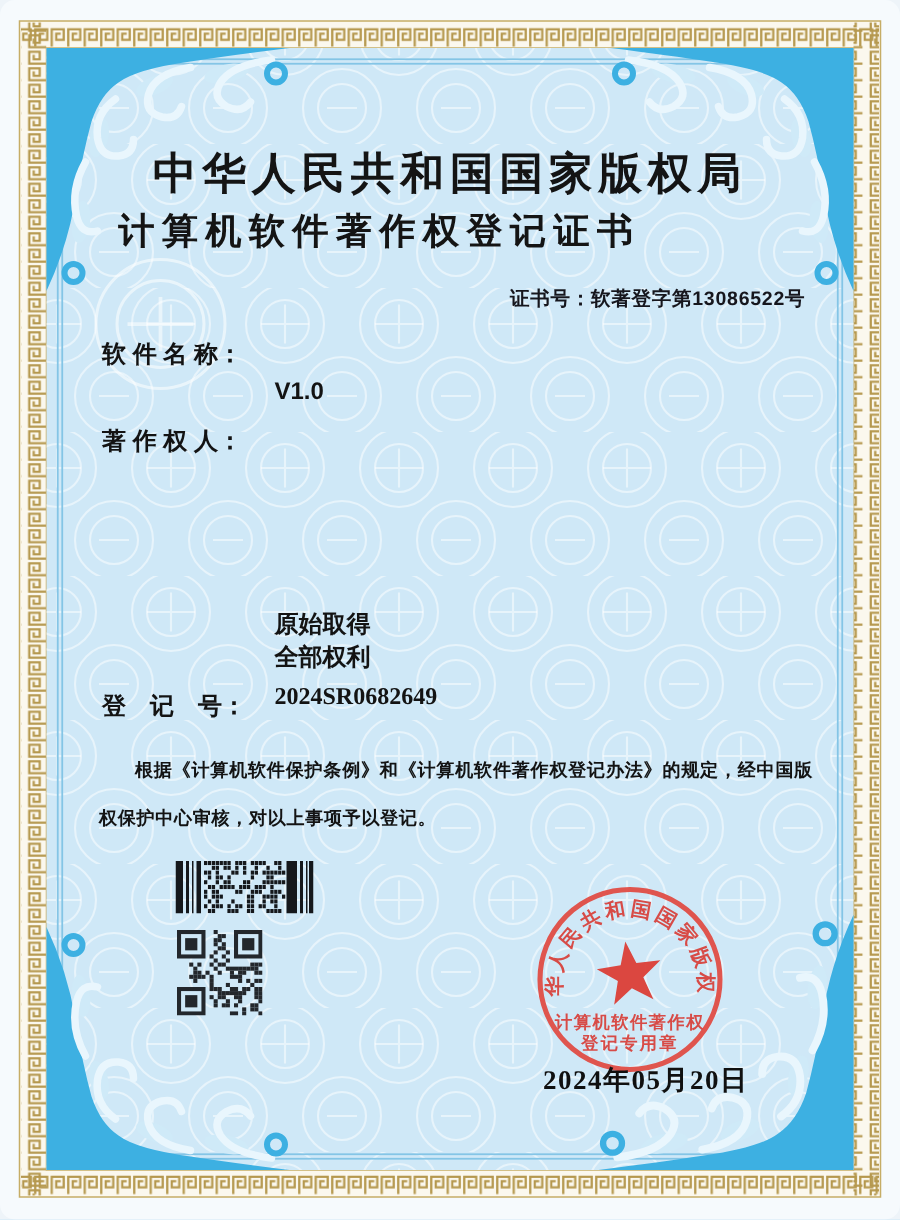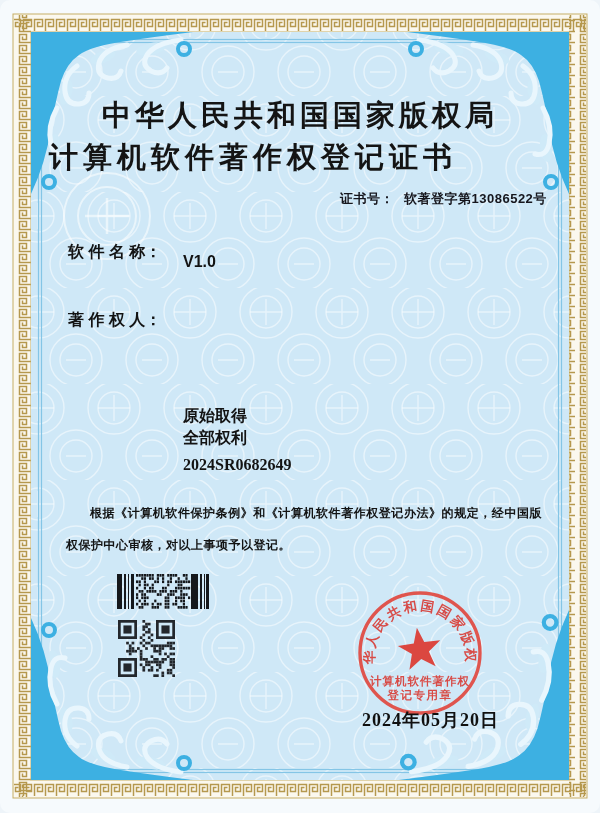--- a/index.html
+++ b/index.html
@@ -16,28 +16,28 @@
   .frame-svg{position:absolute;left:0;top:0;}
   .abs{position:absolute;}
   .title{
     left:0;top:96px;width:600px;text-align:center;
     font-family:"Liberation Serif","DejaVu Serif",serif;
     font-size:29px;font-weight:700;letter-spacing:4px;color:#141414;
   }
   .subtitle{
     left:0;top:138px;width:506px;text-align:center;
     font-family:"Liberation Serif","DejaVu Serif",serif;
-    font-size:29px;font-weight:700;letter-spacing:5px;color:#141414;
+    font-size:24px;font-weight:700;letter-spacing:5px;color:#141414;
   }
   .certno{
     left:340px;top:190px;width:210px;
     font-size:13px;font-weight:700;color:#16161d;
     letter-spacing:0.5px;white-space:nowrap;
   }
-  .certno .val{margin-left:10px;}
+  .certno .val{}
   .field-label{
     left:68px;font-size:16px;font-weight:700;color:#131313;white-space:pre;
   }
   .field-value{
     left:183px;font-size:16px;font-weight:700;color:#131313;white-space:pre;
   }
   .statement{
     left:66px;top:497px;width:476px;
     font-size:12px;line-height:32px;font-weight:700;color:#131313;
     text-indent:2em;text-align:justify;letter-spacing:0.5px;
@@ -126,29 +126,30 @@
     <use href="#cornerOrn" transform="translate(569,780) scale(-1.05,-1.05)"></use>
   </svg>
 
   <div class="abs title">中华人民共和国国家版权局</div>
   <div class="abs subtitle">计算机软件著作权登记证书</div>
 
   <div class="abs certno">
     <span>证书号：</span><span class="val">软著登字第13086522号</span>
   </div>
 
-  <div class="abs field-label" style="top:242px">软 件 名 称：</div>
+  <div class="abs field-label" style="top:226px">软 件 名 称：</div>
   <div class="abs field-value" style="top:253px">V1.0</div>
 
-  <div class="abs field-label" style="top:310px">著 作 权 人：</div>
+  <div class="abs field-label" style="top:284px">著 作 权 人：</div>
 
   <div class="abs field-value" style="top:406px">原始取得</div>
 
   <div class="abs field-value" style="top:428px">全部权利</div>
 
+  <div class="abs field-label" style="top:461px">登　记　号：</div>
   <div class="abs field-value" style="top:456px;font-family:'Liberation Serif','DejaVu Serif',serif;">2024SR0682649</div>
 
   <div class="abs statement">根据《计算机软件保护条例》和《计算机软件著作权登记办法》的规定，经中国版权保护中心审核，对以上事项予以登记。</div>
 
   <div class="abs barcode-box">
     <svg id="barcode" width="92" height="35" viewBox="0 0 92 35">
         <rect x="0" y="0" width="5" height="35" fill="#15181c"></rect>
         <rect x="7" y="0" width="2" height="35" fill="#15181c"></rect>
         <rect x="11" y="0" width="1" height="35" fill="#15181c"></rect>
         <rect x="14" y="0" width="3" height="35" fill="#15181c"></rect>

